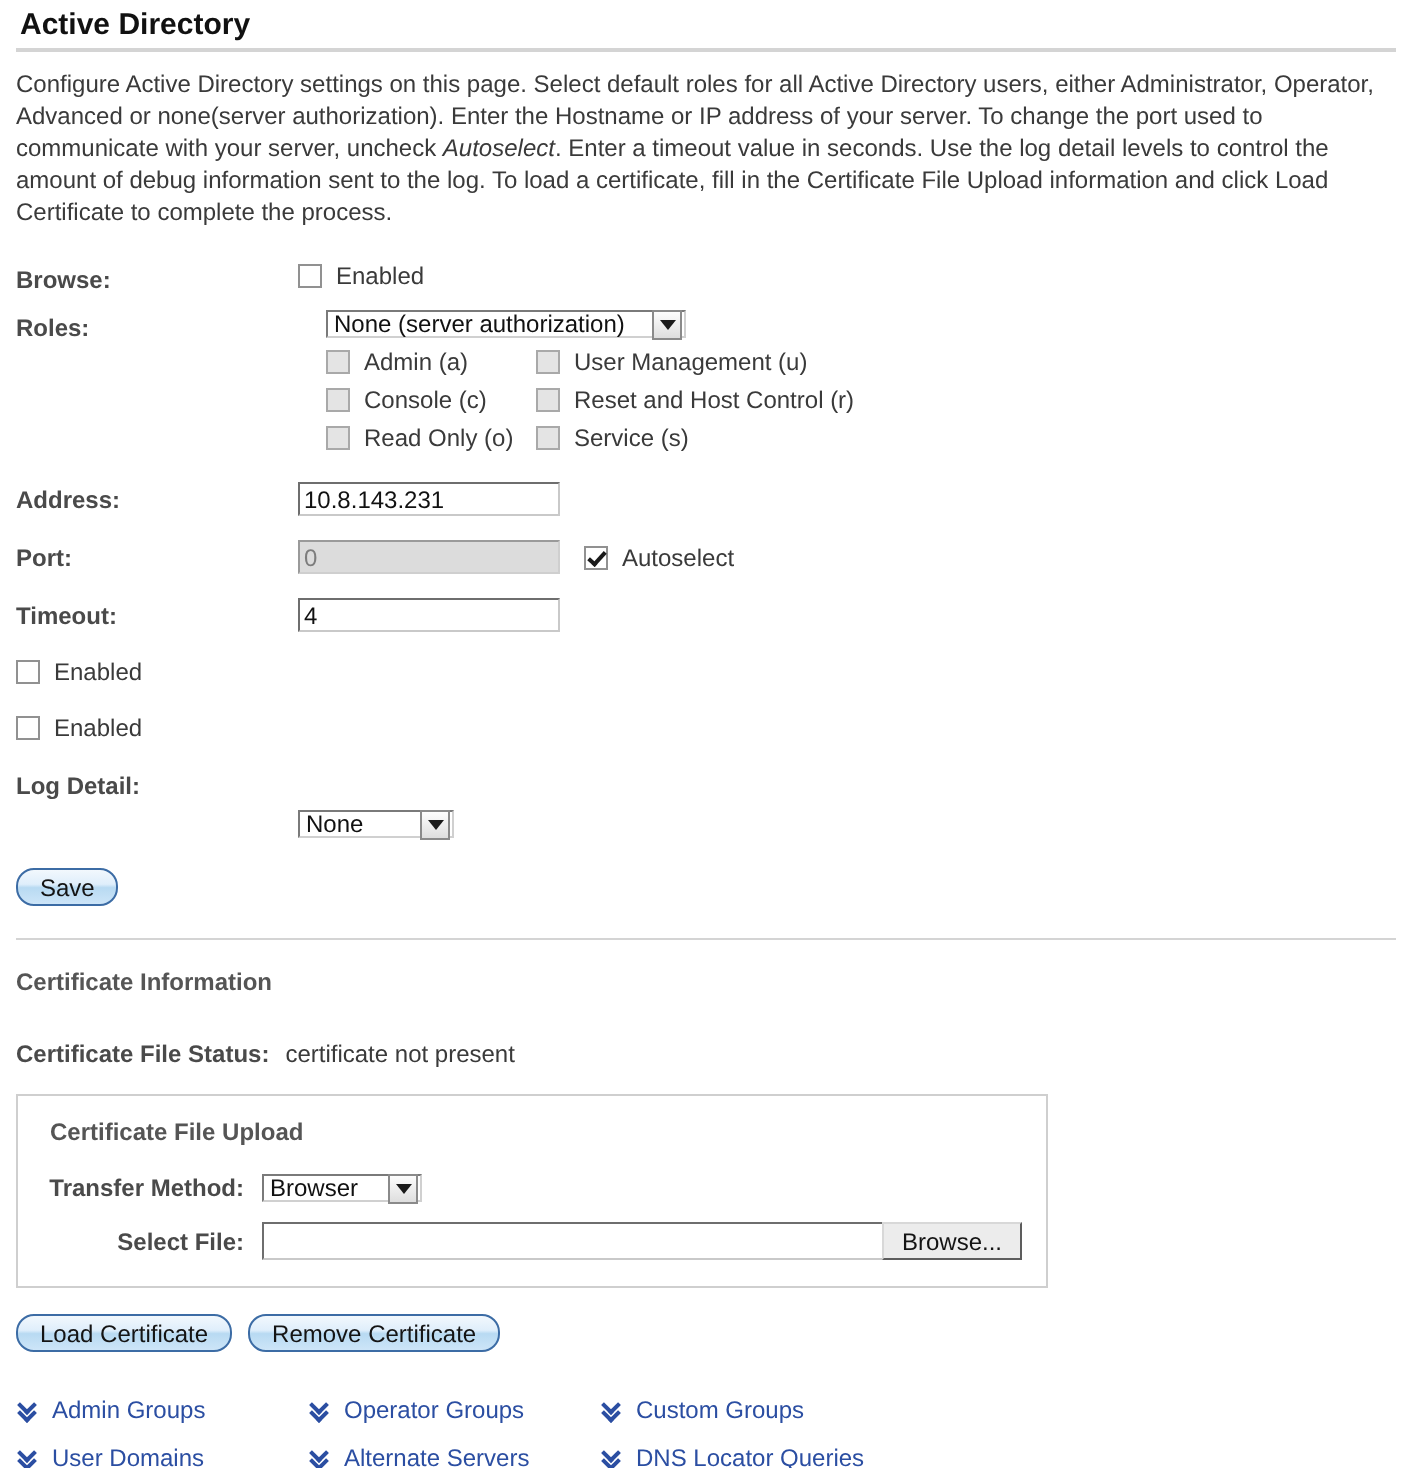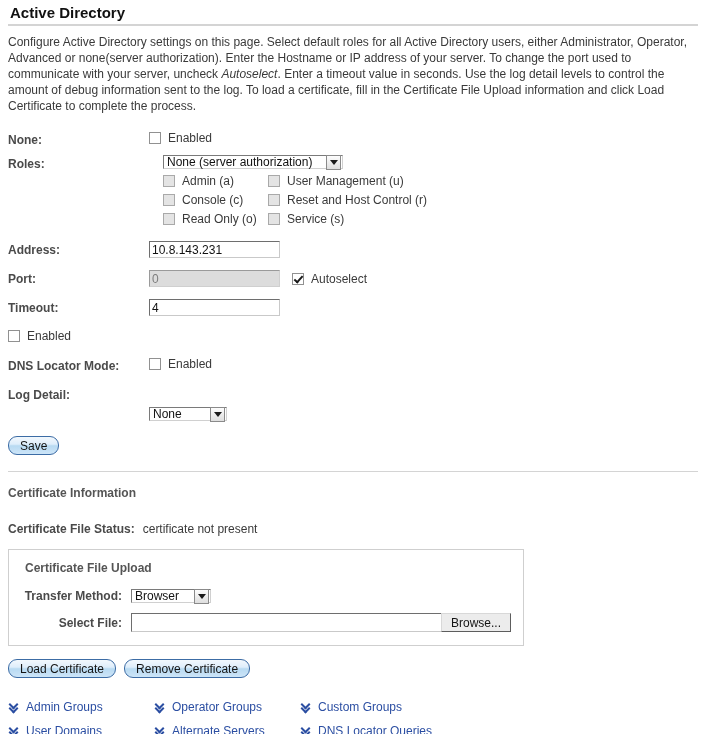--- a/index.html
+++ b/index.html
@@ -347,21 +347,21 @@
 <div class="page-header">
   <div class="page-title">Active Directory</div>
   <div class="title-rule"></div>
 </div>
 
 <div class="intro"><span>Configure Active Directory settings on this page. Select default roles for all Active Directory users, either Administrator, Operator, Advanced or none(server authorization). Enter the Hostname or IP address of your server. To change the port used to communicate with your server, uncheck </span><i>Autoselect</i><span>. Enter a timeout value in seconds. Use the log detail levels to control the amount of debug information sent to the log. To load a certificate, fill in the Certificate File Upload information and click Load Certificate to complete the process.</span></div>
 
 <div class="form-area">
 
   <div class="row">
-    <div class="row-label">None:</div>
+    <div class="row-label">Browse:</div>
     <div class="row-field">
       <label class="cb-wrap">
         <span class="cb"></span>
         <span class="cb-text">Enabled</span>
       </label>
     </div>
   </div>
 
   <div class="row" style="margin-bottom:10px;gap:14px;">
     <div class="row-label">Roles:</div>
@@ -434,21 +434,20 @@
   <div class="row" style="margin-bottom:14px;">
     <div class="row-field">
       <label class="cb-wrap">
         <span class="cb"></span>
         <span class="cb-text">Enabled</span>
       </label>
     </div>
   </div>
 
   <div class="row" style="margin-bottom:13px;">
-    <div class="row-label">DNS Locator Mode:</div>
     <div class="row-field">
       <label class="cb-wrap">
         <span class="cb"></span>
         <span class="cb-text">Enabled</span>
       </label>
     </div>
   </div>
 
   <div class="row" style="margin-bottom:15px;">
     <div class="row-label">Log Detail:</div>

